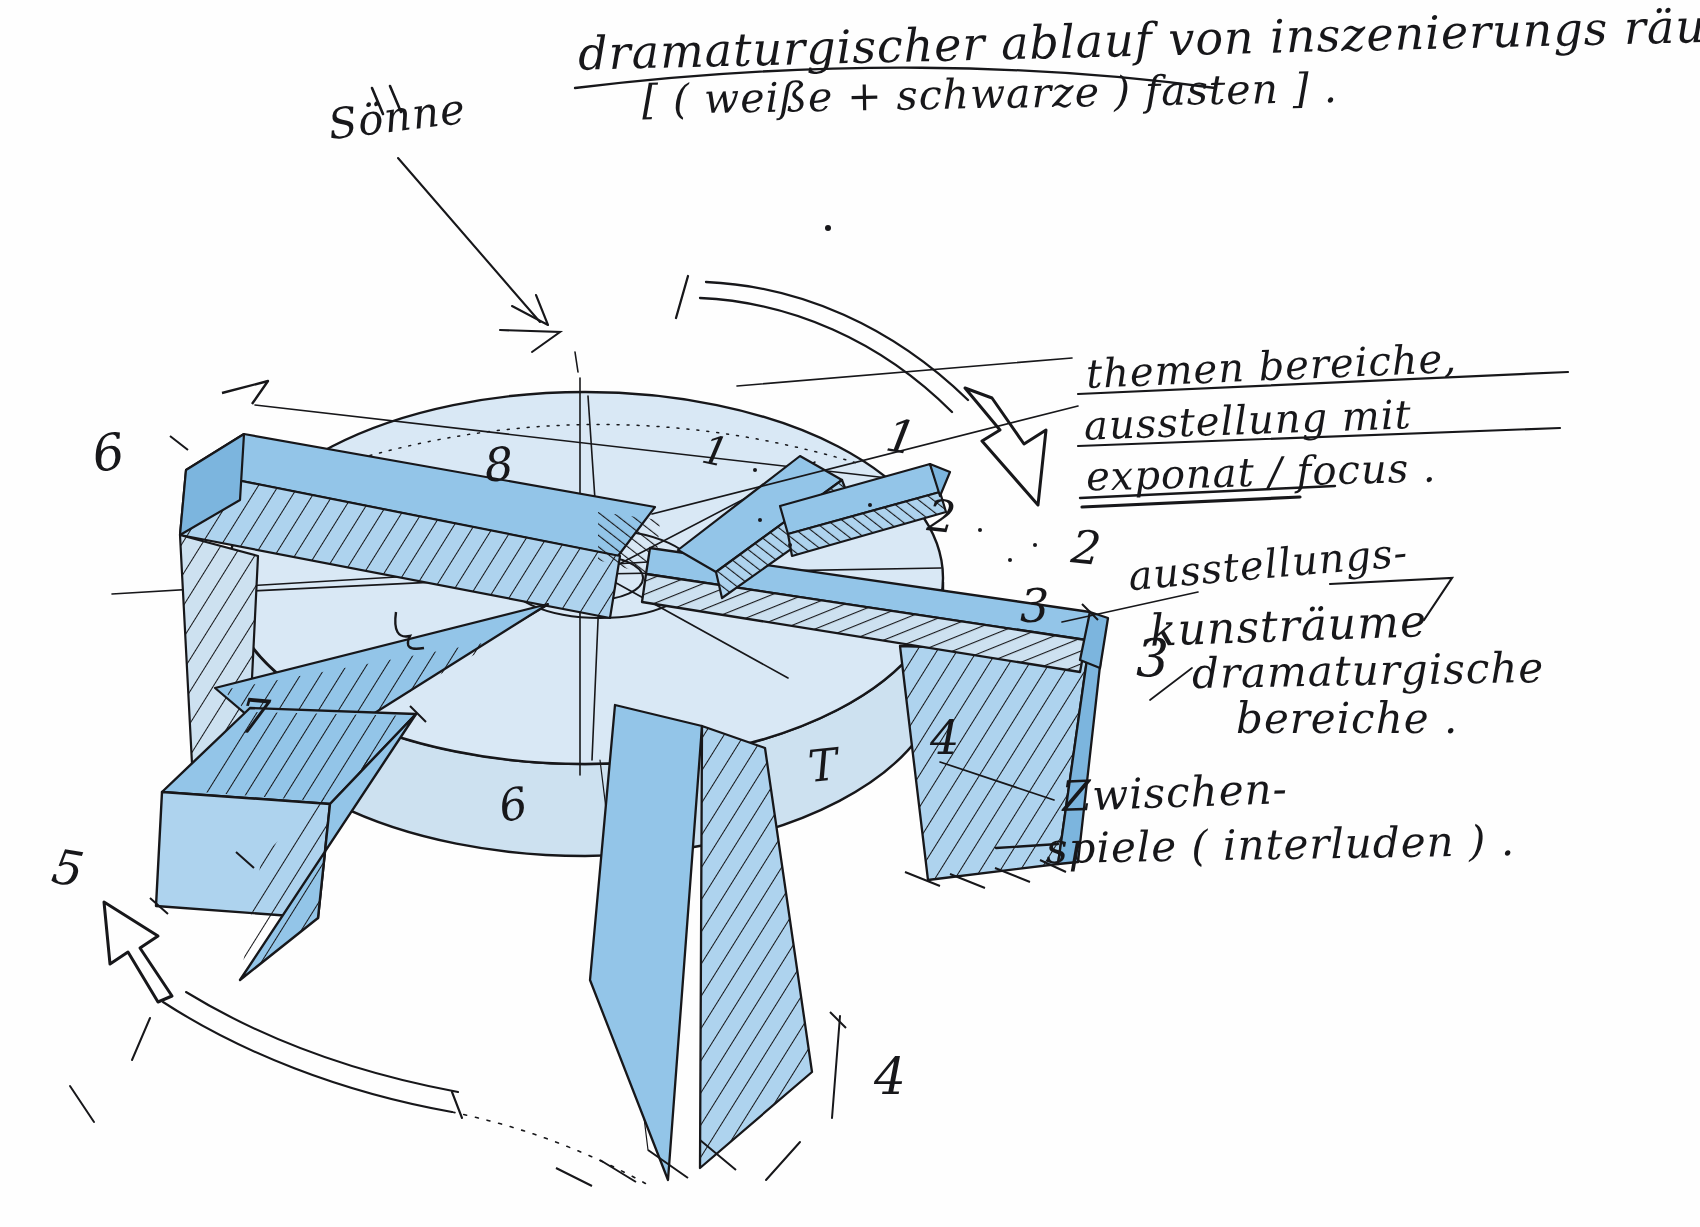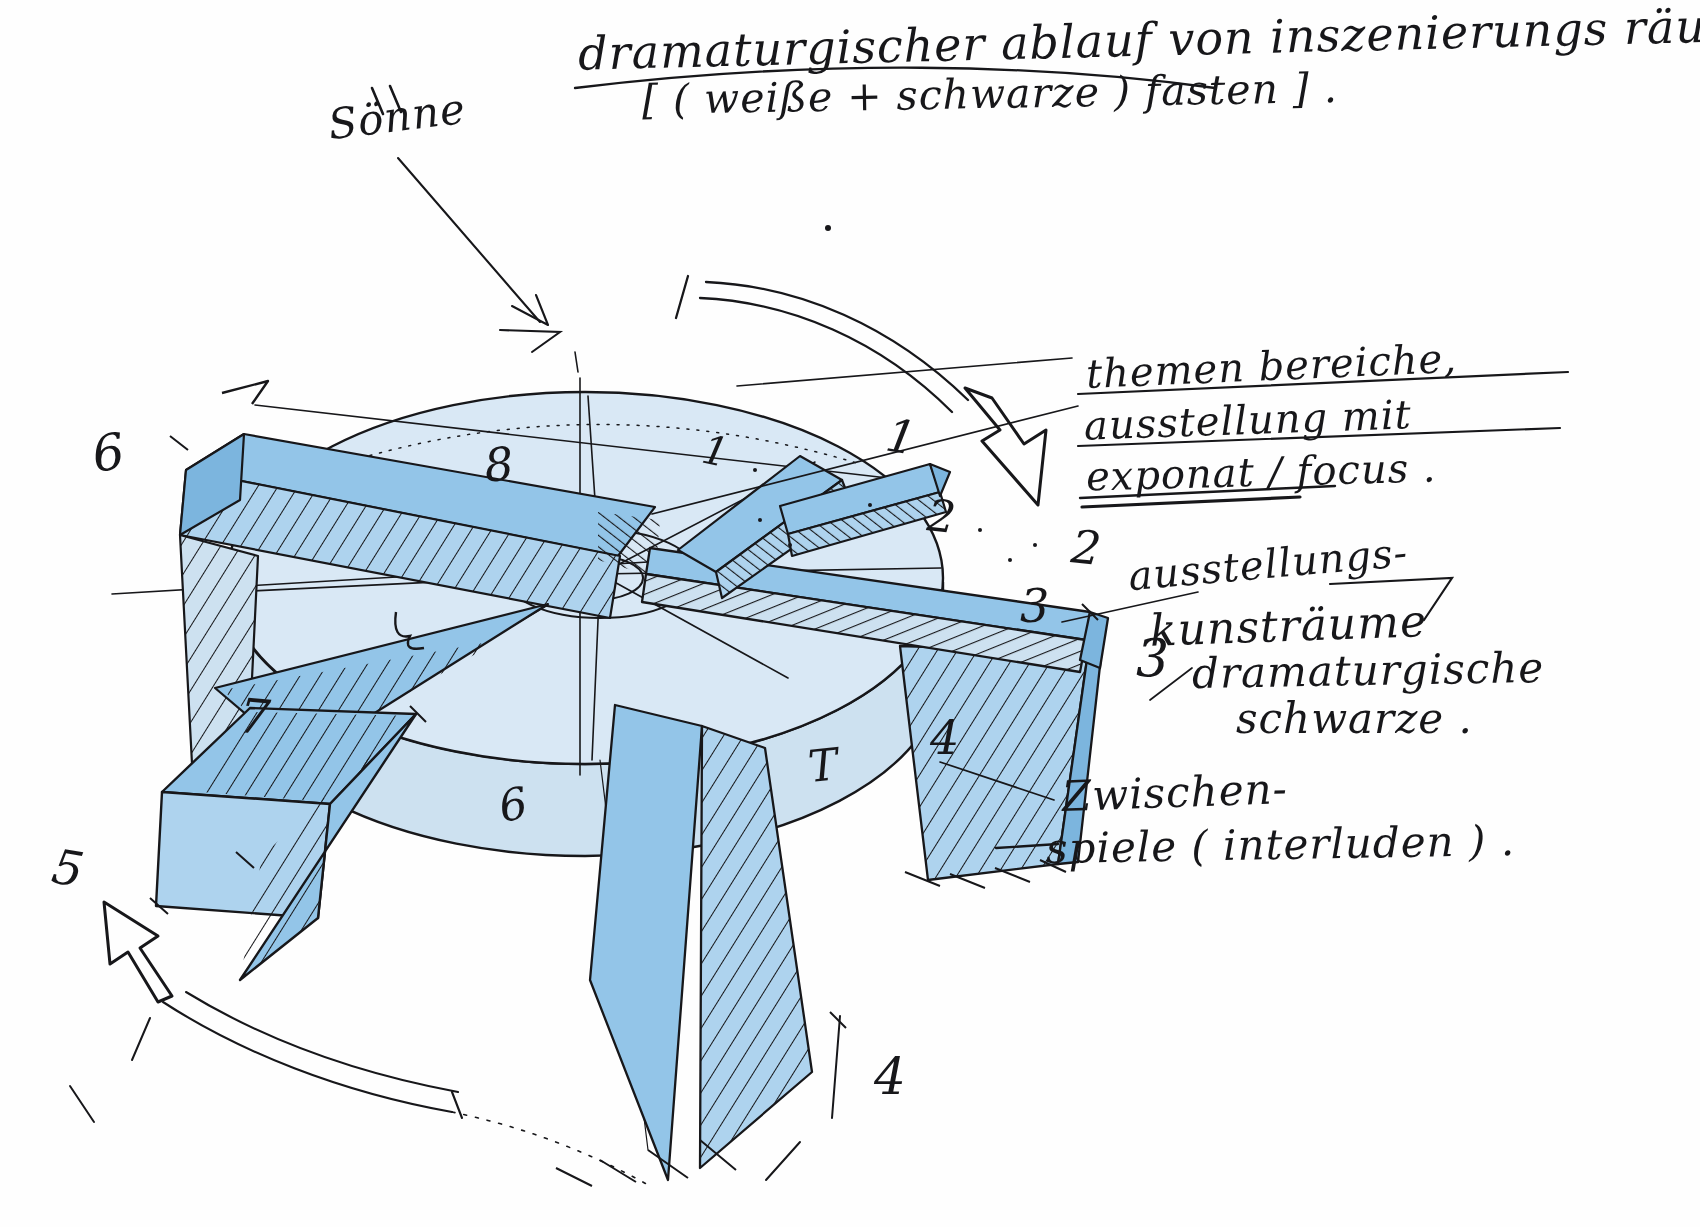--- a/index.html
+++ b/index.html
@@ -210,17 +210,17 @@
   <div class="hand t2">[ ( weiße + schwarze ) fasten ] .</div>
   <div class="hand sun">Sönne</div>
 
   <div class="hand nt0">themen bereiche,</div>
   <div class="hand nt1">ausstellung mit</div>
   <div class="hand nt2">exponat / focus .</div>
 
   <div class="hand nk0">ausstellungs-</div>
   <div class="hand nk1">kunsträume</div>
   <div class="hand nk2">dramaturgische</div>
-  <div class="hand nk3">schwarze .</div>
+  <div class="hand nk3">bereiche .</div>
 
   <div class="hand nz0">Zwischen-</div>
   <div class="hand nz1">spiele ( interluden ) .</div>
 </div>
 
 </body></html>

